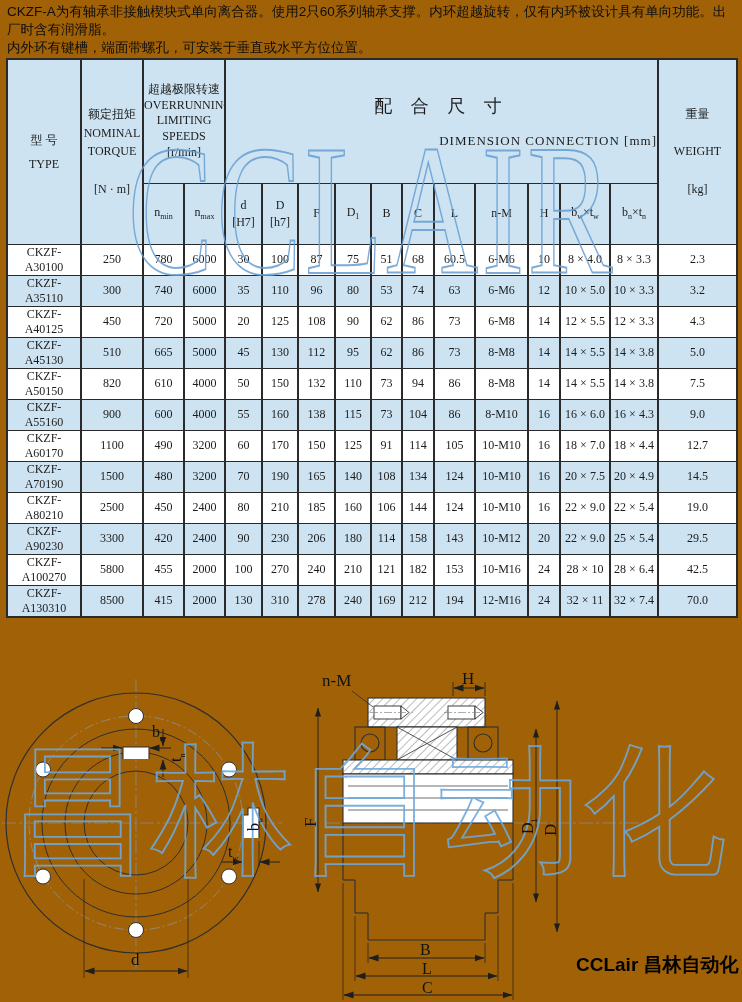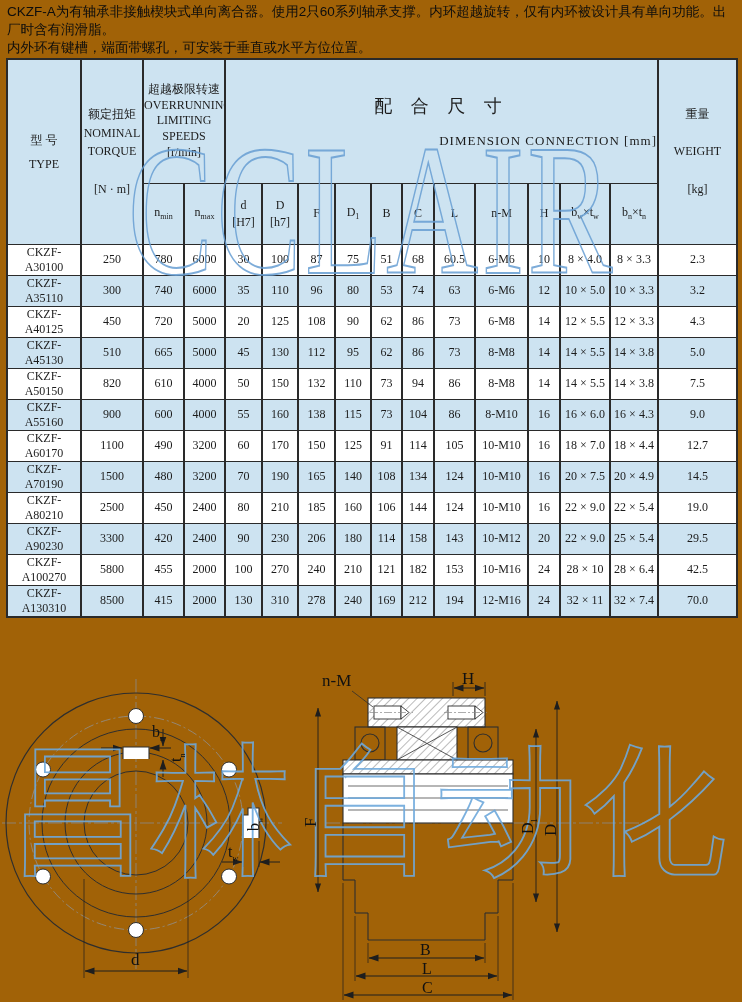--- a/index.html
+++ b/index.html
@@ -473,13 +473,14 @@
 
   <span class="dim-label" style="left:322px;top:671px;font-size:17px;">n-M</span>
   <span class="dim-label" style="left:462px;top:669px;font-size:17px;">H</span>
   <span class="dim-label rot" style="left:301px;top:827px;font-size:17px;">F</span>
   <span class="dim-label rot" style="left:519px;top:834px;">D<sub>1</sub></span>
   <span class="dim-label rot" style="left:541px;top:836px;font-size:17px;">D</span>
   <span class="dim-label" style="left:420px;top:941px;">B</span>
   <span class="dim-label" style="left:422px;top:960px;">L</span>
   <span class="dim-label" style="left:422px;top:979px;">C</span>
 
+  <div id="footer-logo">CCLair 昌林自动化</div>
 </div>
 
 </body></html>

